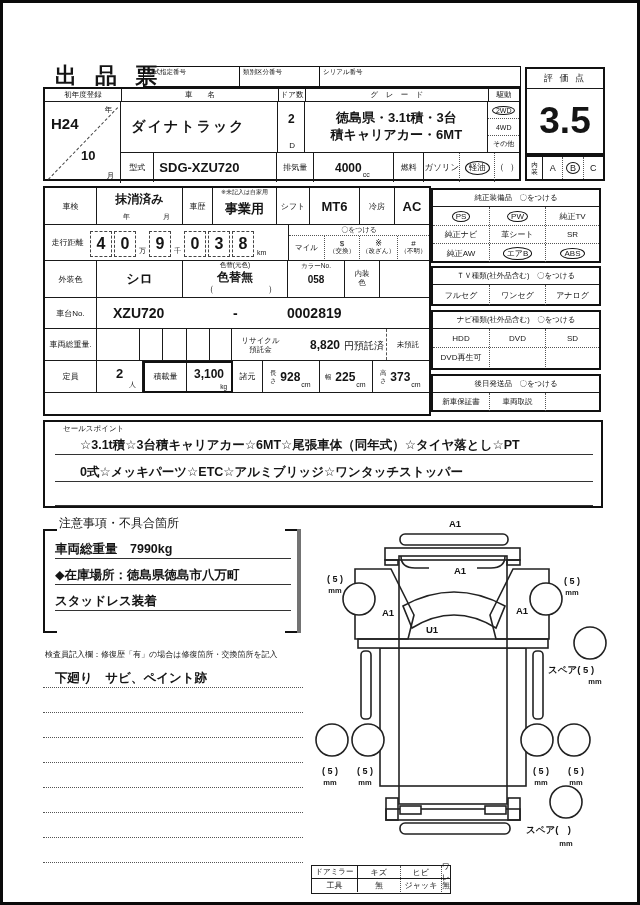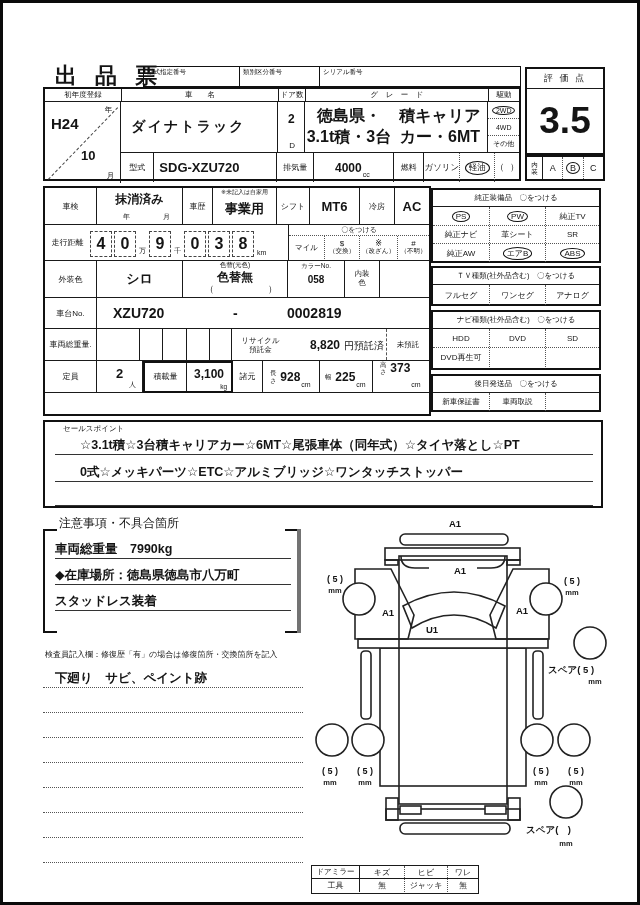--- a/index.html
+++ b/index.html
@@ -83,21 +83,21 @@
         <span class="ab" style="right:6px;bottom:2px;font-size:7.5px">月</span>
       </div>
       <div style="width:401px">
 
         <div class="fx bb" style="height:51px">
           <div class="br fx b" style="width:157px;align-items:center;padding-left:10px;font-size:14px;letter-spacing:2px">ダイナトラック</div>
           <div class="br" style="width:27px;position:relative">
             <div class="ct b" style="height:34px;font-size:12px">2</div>
             <span class="ab" style="left:11px;bottom:2px;font-size:8px">D</span>
           </div>
-          <div class="br ct b" style="width:183px;font-size:16px;line-height:1.3">
+          <div class="br ct b" style="width:183px;flex-direction:column;font-size:13px;line-height:1.3">
             <div>徳島県・3.1t積・3台</div>
             <div>積キャリアカー・6MT</div>
           </div>
           <div style="flex:1;font-size:7px">
             <div class="ct bbd" style="height:17px">
               <span class="circled">2WD</span>
               </div>
             <div class="ct bbd" style="height:17px">
               <span>4WD</span>
               </div>
@@ -249,21 +249,21 @@
       <div class="fx br" style="width:57px;align-items:center;justify-content:center">
         <span class="vlab">長さ</span>
         <span class="b" style="font-size:12px;margin-left:2px">928</span>
         <span class="unit" style="margin-top:16px">cm</span>
       </div>
       <div class="fx br" style="width:53px;align-items:center;justify-content:center">
         <span class="vlab">幅</span>
         <span class="b" style="font-size:12px;margin-left:2px">225</span>
         <span class="unit" style="margin-top:16px">cm</span>
       </div>
-      <div class="fx" style="flex:1;justify-content:center">
+      <div class="fx" style="flex:1;align-items:center;justify-content:center">
         <span class="vlab">高さ</span>
         <span class="b" style="font-size:12px;margin-left:2px">373</span>
         <span class="unit" style="margin-top:16px">cm</span>
       </div>
     </div>
 
   </div>
 
   <div class="ab box" style="left:428px;top:185px;width:170px;height:75px">
     <div class="ct bb" style="height:17px;font-size:7.5px">純正装備品　〇をつける</div>
@@ -420,21 +420,21 @@
     <text x="57" y="268" font-size="9" text-anchor="middle">( 5 )</text>
     <text x="57" y="279" font-size="7.5" text-anchor="middle">mm</text>
     <text x="233" y="268" font-size="9" text-anchor="middle">( 5 )</text>
     <text x="233" y="279" font-size="7.5" text-anchor="middle">mm</text>
     <text x="268" y="268" font-size="9" text-anchor="middle">( 5 )</text>
     <text x="268" y="279" font-size="7.5" text-anchor="middle">mm</text>
     <text x="218" y="327" font-size="9.5">スペア(　)</text>
     <text x="258" y="340" font-size="7.5" text-anchor="middle">mm</text>
   </svg>
 
-  <div class="ab" style="left:308px;top:862px;width:168px;height:29px;border:1.5px solid #1a1a1a;font-size:8px">
+  <div class="ab" style="left:308px;top:862px;width:140px;height:29px;border:1.5px solid #1a1a1a;font-size:8px">
     <div class="fx bb" style="height:13px">
       <div class="ct br" style="width:48px;font-size:7.5px">ドアミラー</div>
       <div class="ct" style="width:44px">キズ</div>
       <div class="ct brd" style="width:43px">ヒビ</div>
       <div class="ct brd" style="flex:1">ワレ</div>
     </div>
     <div class="fx" style="height:13px">
       <div class="ct br" style="width:48px">工具</div>
       <div class="ct" style="width:44px">無</div>
       <div class="ct brd" style="width:43px">ジャッキ</div>

